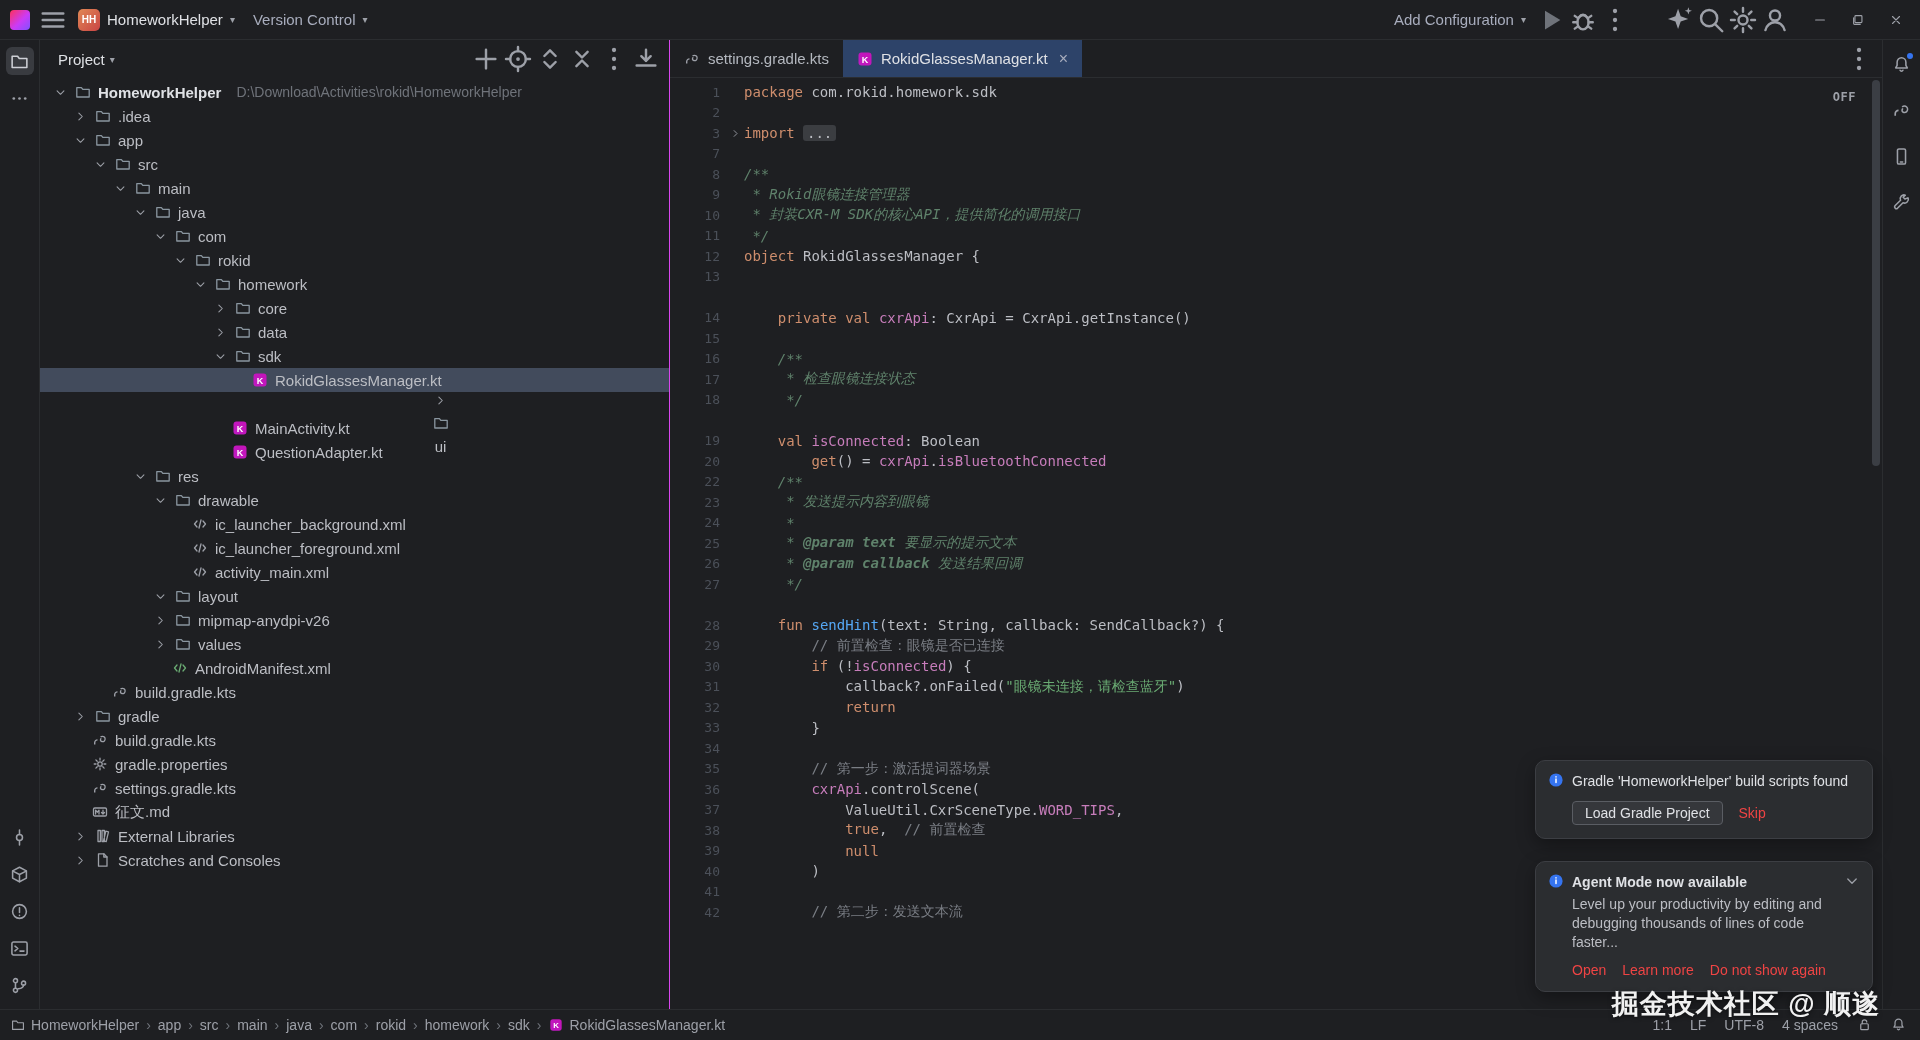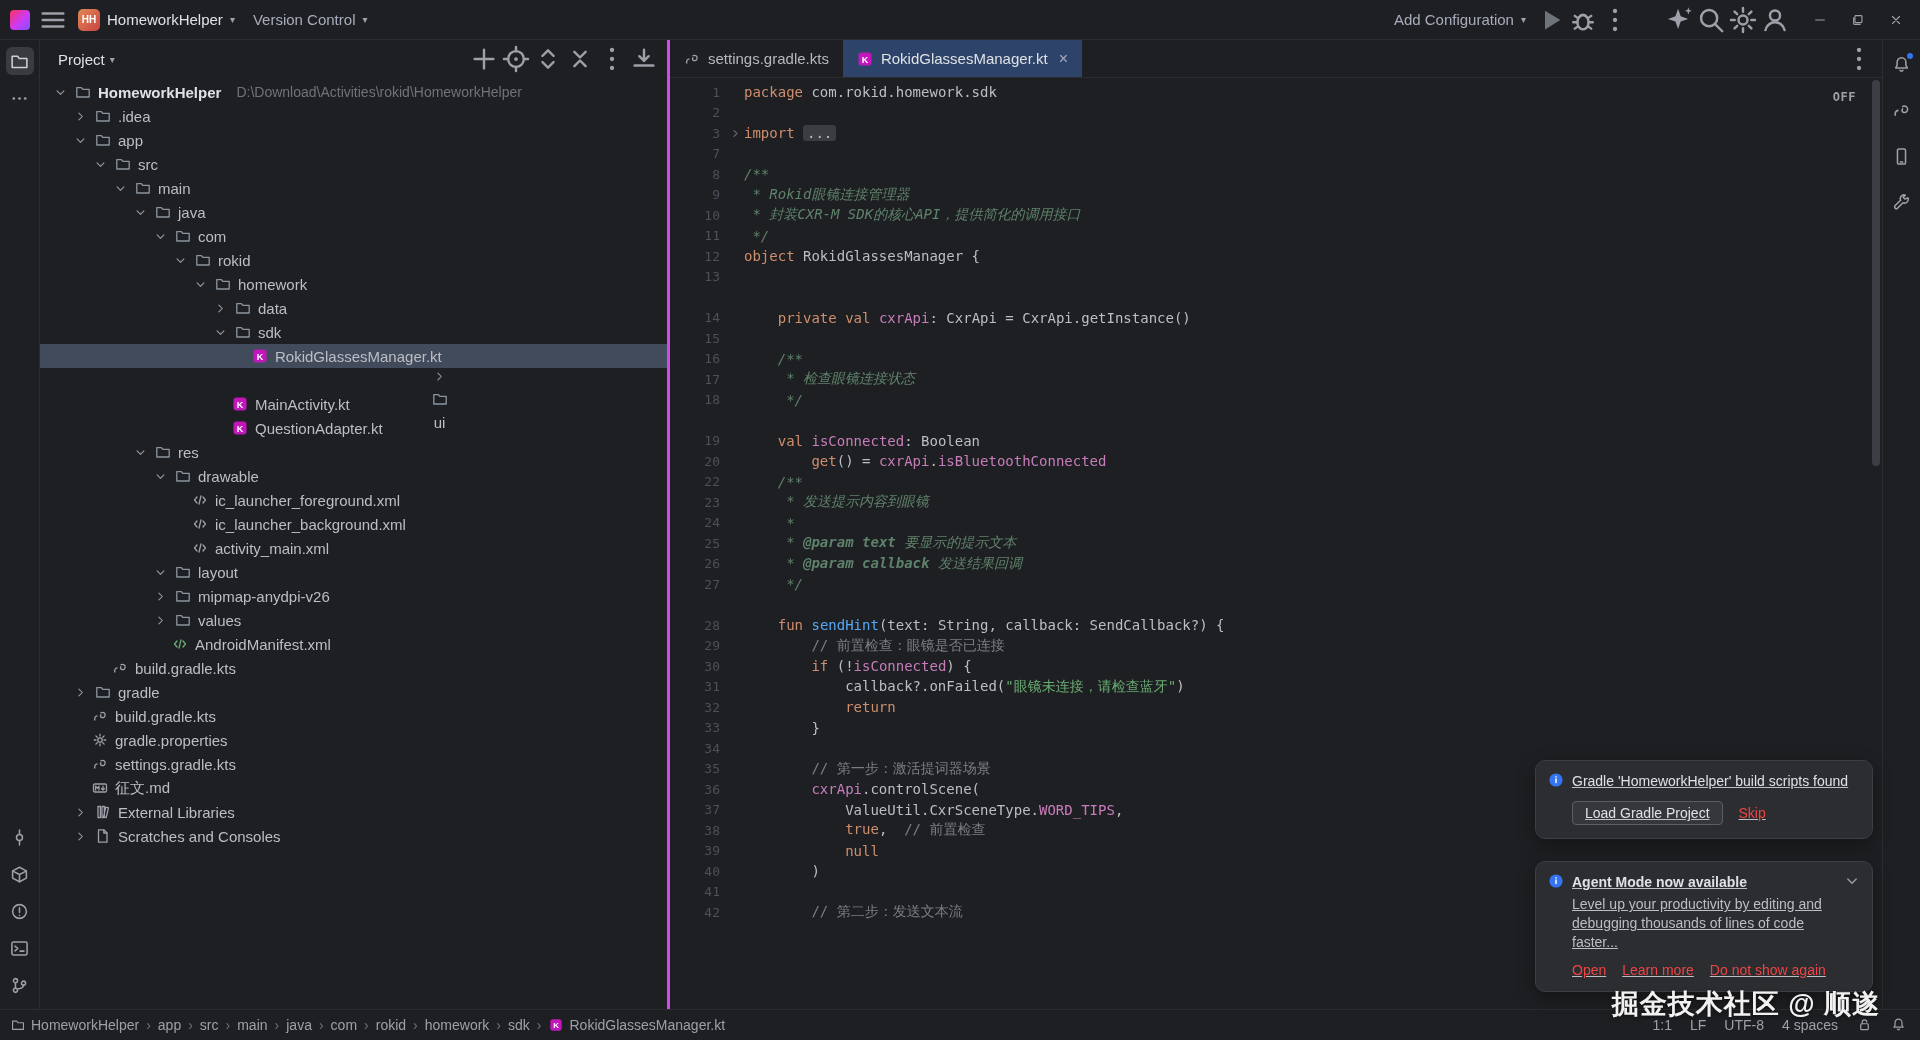--- a/index.html
+++ b/index.html
@@ -34,21 +34,21 @@
   .main { display:flex; height:969px; }
 
   .left-strip { width:40px; border-right:1px solid #2b2d30; display:flex; flex-direction:column;
                 align-items:center; padding:7px 0 10px; gap:9px; flex:none; }
   .strip-btn { width:28px; height:28px; border-radius:6px; display:flex; align-items:center; justify-content:center; color:#9da0a8; }
   .strip-btn svg { width:19px; height:19px; }
   .strip-btn.active { background:#393b40; }
   .strip-spacer { flex:1; }
 
   
-  .project-panel { width:630px; border-right:3px solid #d946ef; display:flex; flex-direction:column; flex:none; }
+  .project-panel { width:630px; border-right:1px solid #d946ef; display:flex; flex-direction:column; flex:none; }
   .panel-header { height:38px; display:flex; align-items:center; gap:5px; padding:0 8px 0 18px;
                   color:#dfe1e5; font-size:15px; flex:none; }
   .ph-actions { margin-left:auto; display:flex; gap:2px; }
   .tree { flex:1; overflow:hidden; padding-top:2px; }
   .tree-row { height:24px; display:flex; align-items:center; gap:7px; white-space:nowrap; font-size:15px; }
   .tree-row.selected { background:#424b5c; }
   .tree-label { color:#bcbec4; }
   .tree-label.bold { font-weight:bold; color:#dfe1e5; }
   .tree-extra { color:#6f737a; margin-left:8px; font-size:14px; }
   .chev svg { width:13px; height:13px; }
@@ -98,21 +98,21 @@
                padding:0 14px 0 10px; font-size:14px; color:#9da0a8; gap:8px; }
   .crumbs { display:flex; align-items:center; gap:7px; overflow:hidden; }
   .crumb { display:flex; align-items:center; gap:5px; color:#9da0a8; }
   .crumb .ic svg { width:14px; height:14px; }
   .crumb-sep { color:#6f737a; }
   .sb-right { margin-left:auto; display:flex; align-items:center; gap:18px; white-space:nowrap; }
   .sb-right .ic svg { width:15px; height:15px; }
 
   
   .notifications { position:absolute; right:47px; bottom:48px; width:338px; display:flex;
-                   flex-direction:column; gap:22px; z-index:20;text-decoration:underline; }
+                   flex-direction:column; gap:22px; z-index:20; }
   .notif { background:#2b2d30; border:1px solid #3c3e43; border-radius:10px; padding:11px 12px;
            font-size:14px; color:#dfe1e5; position:relative; box-shadow:0 6px 18px rgba(0,0,0,.35); }
   .notif-head { display:flex; align-items:flex-start; gap:8px; }
   .notif-title { line-height:1.35; }
   .notif-title.bold { font-weight:bold; }
   .notif-chev { margin-left:auto; }
   .notif-body { color:#bcbec4; margin:3px 14px 0 24px; line-height:1.35; }
   .notif-actions { display:flex; align-items:center; gap:16px; margin:10px 0 2px 24px; }
   .notif-btn { background:#35373b; border:1px solid #5a5d63; border-radius:4px; padding:3px 12px;
                color:#dfe1e5; }
@@ -422,20 +422,33 @@
           <span class="ic chev">
             <svg viewBox="0 0 16 16" fill="none" stroke="#9DA0A8" stroke-width="1.3" stroke-linecap="round" stroke-linejoin="round">
               <path d="M6 3.8 10.2 8 6 12.2"></path>
             </svg>
           </span>
           <span class="ic ">
             <svg viewBox="0 0 16 16" fill="none" stroke="#9DA0A8" stroke-width="1.3" stroke-linecap="round" stroke-linejoin="round">
               <path d="M1.8 13V3.6h4.6l1.4 1.8h6.4V13z" stroke="#8A96A0"></path>
             </svg>
           </span>
+          <span class="tree-label">core</span>
+        </div>
+        <div class="tree-row" style="padding-left: 172px;">
+          <span class="ic chev">
+            <svg viewBox="0 0 16 16" fill="none" stroke="#9DA0A8" stroke-width="1.3" stroke-linecap="round" stroke-linejoin="round">
+              <path d="M6 3.8 10.2 8 6 12.2"></path>
+            </svg>
+          </span>
+          <span class="ic ">
+            <svg viewBox="0 0 16 16" fill="none" stroke="#9DA0A8" stroke-width="1.3" stroke-linecap="round" stroke-linejoin="round">
+              <path d="M1.8 13V3.6h4.6l1.4 1.8h6.4V13z" stroke="#8A96A0"></path>
+            </svg>
+          </span>
           <span class="tree-label">data</span>
         </div>
         <div class="tree-row" style="padding-left: 172px;">
           <span class="ic chev">
             <svg viewBox="0 0 16 16" fill="none" stroke="#9DA0A8" stroke-width="1.3" stroke-linecap="round" stroke-linejoin="round">
               <path d="M3.8 6 8 10.2 12.2 6"></path>
             </svg>
           </span>
           <span class="ic ">
             <svg viewBox="0 0 16 16" fill="none" stroke="#9DA0A8" stroke-width="1.3" stroke-linecap="round" stroke-linejoin="round">
@@ -530,29 +543,29 @@
             </svg>
           </span>
           <span class="tree-label">drawable</span>
         </div>
         <div class="tree-row" style="padding-left: 152px;">
           <span class="ic ">
             <svg viewBox="0 0 16 16" fill="none" stroke="#9DA0A8" stroke-width="1.3" stroke-linecap="round" stroke-linejoin="round">
               <path d="M5 5 2.5 8 5 11M11 5l2.5 3L11 11M9 4 7 12"></path>
             </svg>
           </span>
+          <span class="tree-label">ic_launcher_background.xml</span>
+        </div>
+        <div class="tree-row" style="padding-left: 152px;">
+          <span class="ic ">
+            <svg viewBox="0 0 16 16" fill="none" stroke="#9DA0A8" stroke-width="1.3" stroke-linecap="round" stroke-linejoin="round">
+              <path d="M5 5 2.5 8 5 11M11 5l2.5 3L11 11M9 4 7 12"></path>
+            </svg>
+          </span>
           <span class="tree-label">ic_launcher_foreground.xml</span>
-        </div>
-        <div class="tree-row" style="padding-left: 152px;">
-          <span class="ic ">
-            <svg viewBox="0 0 16 16" fill="none" stroke="#9DA0A8" stroke-width="1.3" stroke-linecap="round" stroke-linejoin="round">
-              <path d="M5 5 2.5 8 5 11M11 5l2.5 3L11 11M9 4 7 12"></path>
-            </svg>
-          </span>
-          <span class="tree-label">ic_launcher_background.xml</span>
         </div>
         <div class="tree-row" style="padding-left: 152px;">
           <span class="ic ">
             <svg viewBox="0 0 16 16" fill="none" stroke="#9DA0A8" stroke-width="1.3" stroke-linecap="round" stroke-linejoin="round">
               <path d="M5 5 2.5 8 5 11M11 5l2.5 3L11 11M9 4 7 12"></path>
             </svg>
           </span>
           <span class="tree-label">activity_main.xml</span>
         </div>
         <div class="tree-row" style="padding-left: 112px;">

